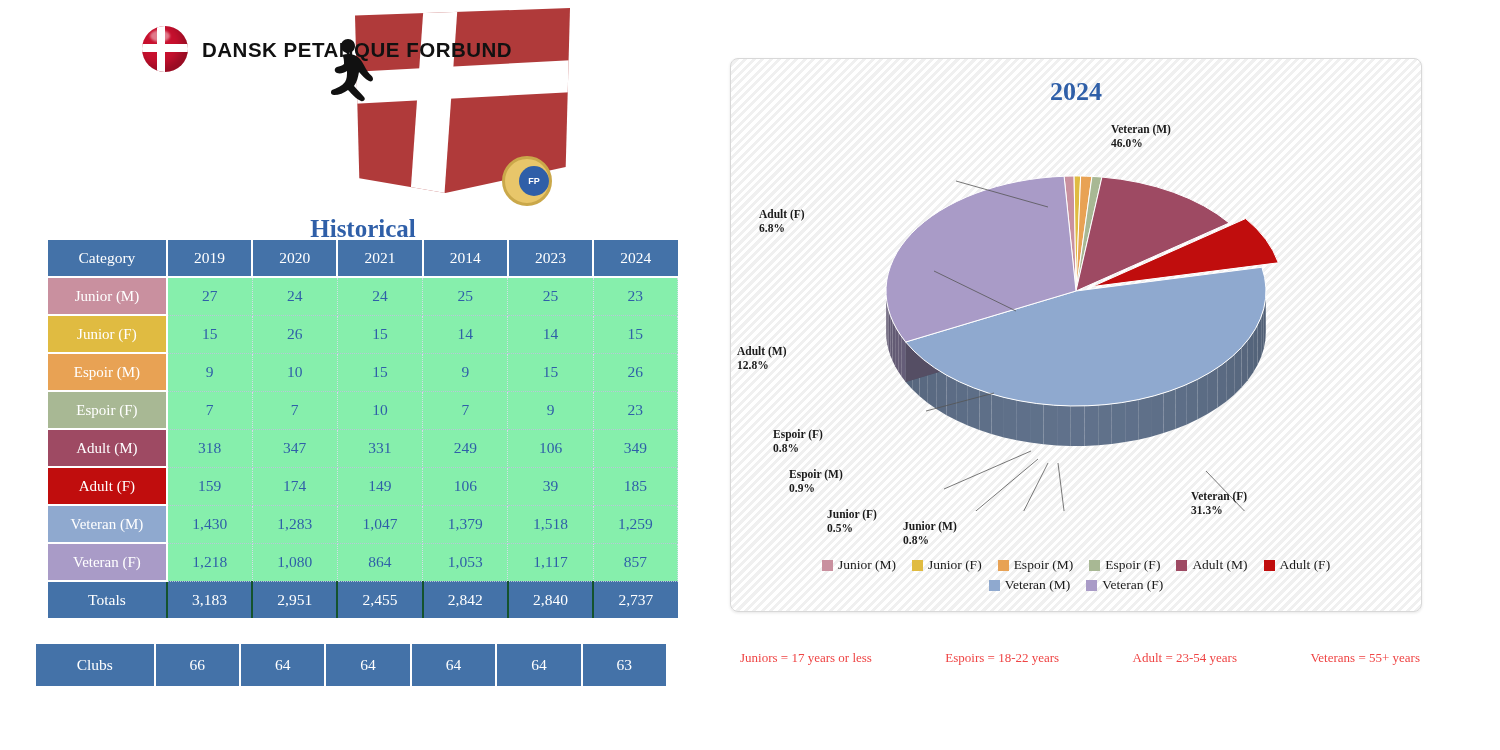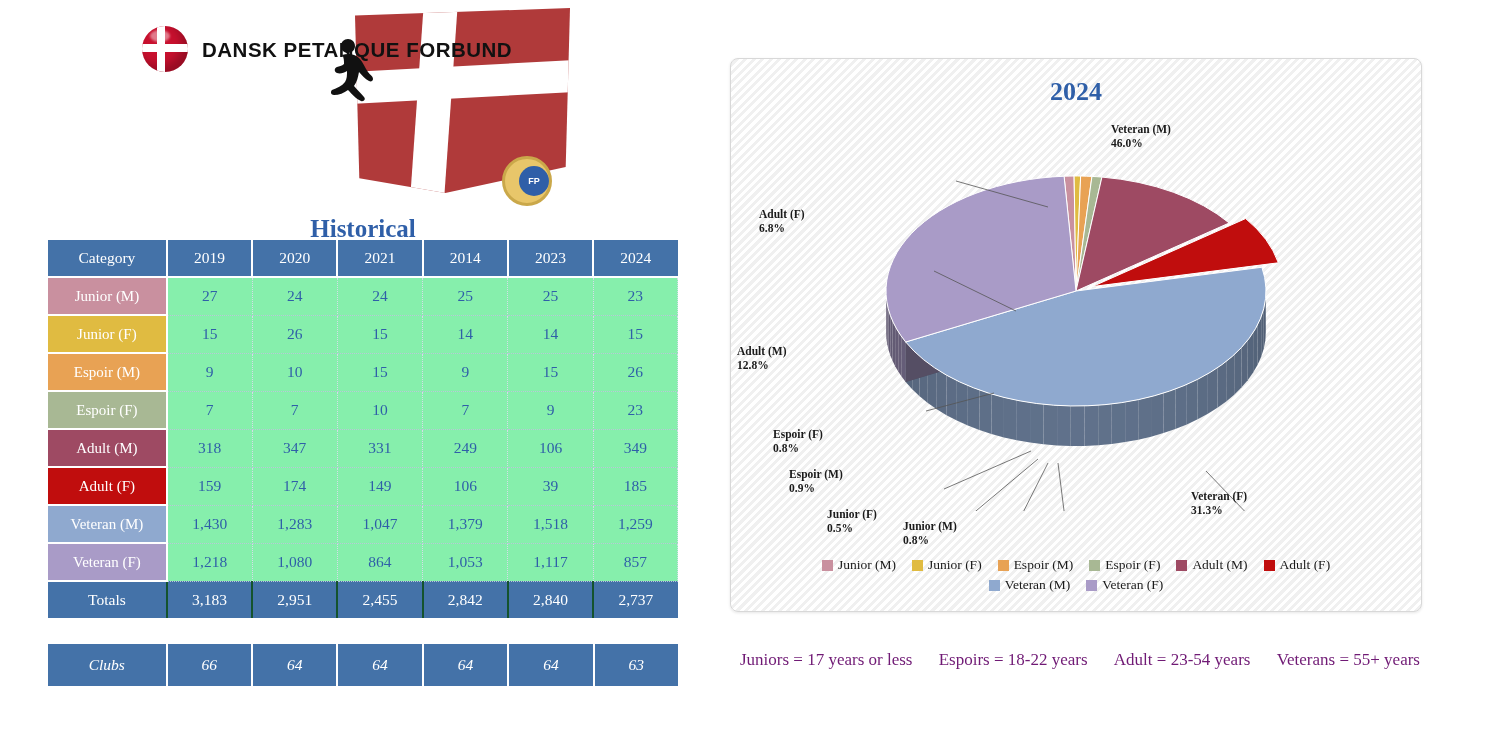--- a/index.html
+++ b/index.html
@@ -168,25 +168,24 @@
     color: #ffffff;
     border-bottom: none;
     border-right: 2px solid #14532d;
     font-size: 15.5px;
   }
   #hist-table tbody tr.totals td:last-child { border-right: none; }
 
   
   #clubs-table {
     position: absolute;
-    left: 48px; top: 644px;
+    left: 36px; top: 644px;
     width: 630px;
     border-collapse: collapse;
     font-family: "Liberation Serif", serif;
-    font-style: italic;
   }
   #clubs-table td {
     height: 40px;
     background: #4472a8;
     color: #ffffff;
     text-align: center;
     font-size: 15.5px;
     border-right: 2px solid #ffffff;
   }
   #clubs-table td:last-child { border-right: none; }
@@ -259,22 +258,22 @@
     display: inline-block;
   }
 
   #footnotes {
     position: absolute;
     left: 740px; top: 650px;
     width: 680px;
     display: flex;
     justify-content: space-between;
     font-family: "Liberation Serif", serif;
-    font-size: 17px;
-    color: #701a75;
+    font-size: 13px;
+    color: #ef4444;
   }
 </style>
 </head>
 <body>
 
 <div id="left-panel">
 
   <div id="logo-area">
     <div class="flag-shape">
       <div class="flag-cross-v"></div>

